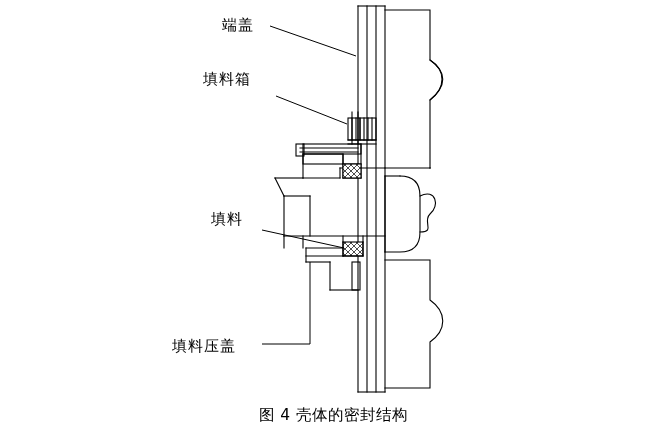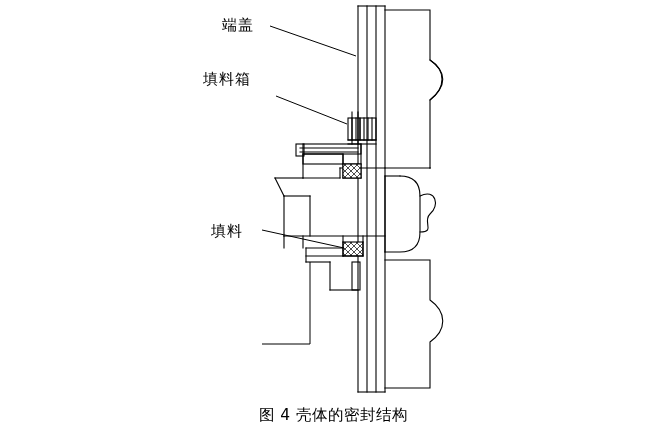--- a/index.html
+++ b/index.html
@@ -20,21 +20,21 @@
   .label {
     position: absolute;
     font-family: "DejaVu Sans", sans-serif;
     font-size: 15px;
     color: #000000;
     white-space: nowrap;
     letter-spacing: 1px;
   }
   #label-duangai { left: 222px; top: 16px; }
   #label-tianliaoxiang { left: 203px; top: 70px; }
-  #label-tianliao { left: 211px; top: 222px; }
+  #label-tianliao { left: 211px; top: 210px; }
   #label-tianliaoyagai { left: 172px; top: 337px; }
   #caption {
     position: absolute;
     left: 3px;
     top: 405px;
     width: 661px;
     text-align: center;
     font-family: "DejaVu Sans", sans-serif;
     font-size: 15.5px;
     color: #000000;
@@ -179,16 +179,17 @@
     </g>
 
   </svg>
 
   <div class="label" id="label-duangai">端盖</div>
 
   <div class="label" id="label-tianliaoxiang">填料箱</div>
 
   <div class="label" id="label-tianliao">填料</div>
 
+  <div class="label" id="label-tianliaoyagai">填料压盖</div>
 
   <div id="caption">图 4   壳体的密封结构</div>
 
 </div>
 
 </body></html>

